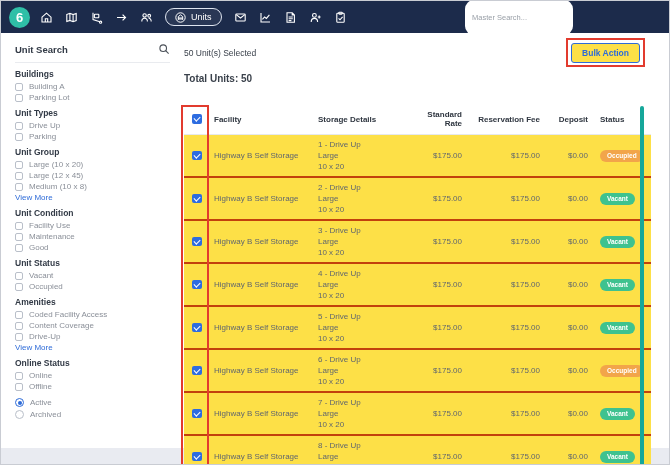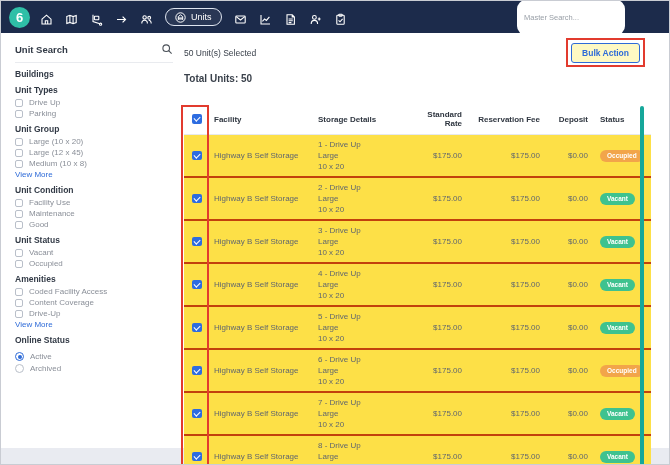--- a/index.html
+++ b/index.html
@@ -3,47 +3,47 @@
 <meta charset="utf-8">
 <style>
   * { margin:0; padding:0; box-sizing:border-box; }
   html,body { width:670px; height:465px; }
   body { font-family:"Liberation Sans", sans-serif; background:#e9ebf1; overflow:hidden; }
   .app { position:relative; width:670px; height:465px; border:1px solid #c9ccd3; background:#e9ebf1; overflow:hidden; }
 
   
   .topbar { position:absolute; top:0; left:0; right:0; height:32px; background:#1c2b4b; display:flex; align-items:center; padding:0 8px; }
   .logo { width:21px; height:21px; border-radius:50%; background:#2fbfa7; color:#fff; font-weight:bold; font-size:13px; display:flex; align-items:center; justify-content:center; flex:0 0 auto; }
-  .nav-icons { display:flex; align-items:flex-end; gap:12px; margin-left:10px; flex:1; }
+  .nav-icons { display:flex; align-items:center; gap:12px; margin-left:10px; flex:1; }
   .nico { display:flex; align-items:center; justify-content:center; cursor:pointer; }
   .nico svg { display:block; }
   .nav-pill { display:flex; align-items:center; gap:5px; border:1px solid #dfe5f0; border-radius:12px; padding:2.5px 9px; color:#fff; font-size:9px; background:rgba(255,255,255,0.06); cursor:pointer; }
-  .master-search { width:108px; height:35px; border:none; border-radius:9px; font-size:7.5px; padding:0 7px; color:#333; margin-right:36px; font-family:"Liberation Sans",sans-serif; }
+  .master-search { width:108px; height:35px; border:none; border-radius:9px; font-size:7.5px; padding:0 7px; color:#333; margin-right:88px; font-family:"Liberation Sans",sans-serif; }
   .master-search::placeholder { color:#9aa0a8; }
 
   
-  .sidebar { position:absolute; top:32px; left:0; width:188px; height:415px; background:#fff; border-right:3px solid #4d7c0f; padding:10px 13px 0 14px; overflow:hidden; }
+  .sidebar { position:absolute; top:32px; left:0; width:188px; height:415px; background:#fff; border-right:6px solid #4d7c0f; padding:10px 13px 0 14px; overflow:hidden; }
   .sidebar-head { display:flex; justify-content:space-between; align-items:center; padding-bottom:7px; border-bottom:1px solid #e9ebef; }
   .sidebar-head .t { font-size:9.5px; font-weight:bold; color:#323a46; }
   .filter-section { margin-top:7px; }
   .filter-title { font-size:8.5px; line-height:9px; font-weight:bold; color:#323a46; margin-bottom:4px; }
   .filter-option { display:flex; align-items:center; gap:6px; margin-bottom:3px; font-size:8px; line-height:8px; color:#8a8f98; cursor:pointer; }
   .ctrl { flex:0 0 auto; }
   .cb { width:8px; height:8px; border:1px solid #b9bfc9; border-radius:2px; background:#fff; }
   .radio { width:9px; height:9px; border:1px solid #b9bfc9; border-radius:50%; background:#fff; position:relative; }
   .radio.selected { border-color:#2e6bd8; }
   .radio.selected::after { content:""; position:absolute; inset:1.5px; border-radius:50%; background:#2e6bd8; }
   .view-more { font-size:8px; line-height:8px; color:#2e6bd8; margin:2px 0 3px; cursor:pointer; }
 
   
   .main { position:absolute; top:32px; left:172px; right:0; height:415px; background:#fff; padding:5px 24px 0 11px; }
   .main-top { display:flex; justify-content:space-between; align-items:center; }
   .selected-count { font-size:8.5px; color:#3a414b; }
   .annotation-box { border:2px solid #e23b2e; padding:2px 3px; }
-  .bulk-btn { background:#fef9c3; color:#2e6bd8; border:1px solid #2e6bd8; border-radius:3px; font-size:8.5px; font-weight:bold; padding:4px 10px; cursor:pointer; font-family:"Liberation Sans",sans-serif; }
+  .bulk-btn { background:#fde047; color:#2e6bd8; border:1px solid #2e6bd8; border-radius:3px; font-size:8.5px; font-weight:bold; padding:4px 10px; cursor:pointer; font-family:"Liberation Sans",sans-serif; }
   .total-units { font-size:10px; font-weight:bold; color:#3a414b; margin:6px 0 7px; }
 
   .table-wrap { position:relative; margin-right:8px; }
   table { width:100%; border-collapse:collapse; table-layout:fixed;margin-top:20px; }
   thead th { font-size:8px; font-weight:bold; color:#2f3640; text-align:left; padding:6px 4px; border-bottom:1px solid #e6e9ed; background:#fff; }
   thead th.num, tbody td.num { text-align:right; padding-right:8px; }
   tbody td { font-size:8px; color:#60666e; background:#fde047; padding:4px; border-bottom:2px solid #c2410c; vertical-align:middle; }
   .cb-cell { text-align:center; width:26px; }
   .storage div { line-height:11px; }
   .row-cb { display:inline-block; width:9.5px; height:9.5px; background:#2d6ce0; border-radius:2px; position:relative; cursor:pointer; vertical-align:middle; }
@@ -144,20 +144,31 @@
       <span class="nico">
         <svg width="12" height="12" viewBox="0 0 12 12" fill="none" stroke="#4a5058" stroke-width="1.1">
             <circle cx="5.2" cy="5.2" r="3.3"></circle>
             <path d="M7.7 7.7 L10.6 10.6"></path>
           </svg>
       </span>
     </div>
     <div id="filter-sections">
   <div class="filter-section">
     <div class="filter-title">Buildings</div>
+    <div class="options">
+  <label class="filter-option">
+    <span class="ctrl cb"></span>
+    <span class="lbl">Building A</span>
+  </label>
+
+  <label class="filter-option">
+    <span class="ctrl cb"></span>
+    <span class="lbl">Parking Lot</span>
+  </label>
+</div>
   </div>
 
   <div class="filter-section">
     <div class="filter-title">Unit Types</div>
     <div class="options">
   <label class="filter-option">
     <span class="ctrl cb"></span>
     <span class="lbl">Drive Up</span>
   </label>
 
@@ -240,20 +251,31 @@
   <label class="filter-option">
     <span class="ctrl cb"></span>
     <span class="lbl">Drive-Up</span>
   </label>
 <div class="view-more">View More</div>
           </div>
   </div>
 
   <div class="filter-section">
     <div class="filter-title">Online Status</div>
+    <div class="options">
+  <label class="filter-option">
+    <span class="ctrl cb"></span>
+    <span class="lbl">Online</span>
+  </label>
+
+  <label class="filter-option">
+    <span class="ctrl cb"></span>
+    <span class="lbl">Offline</span>
+  </label>
+</div>
   </div>
 
   <div class="filter-section">
     <div class="options">
   <label class="filter-option">
     <span class="ctrl radio selected"></span>
     <span class="lbl">Active</span>
   </label>
 
   <label class="filter-option">

